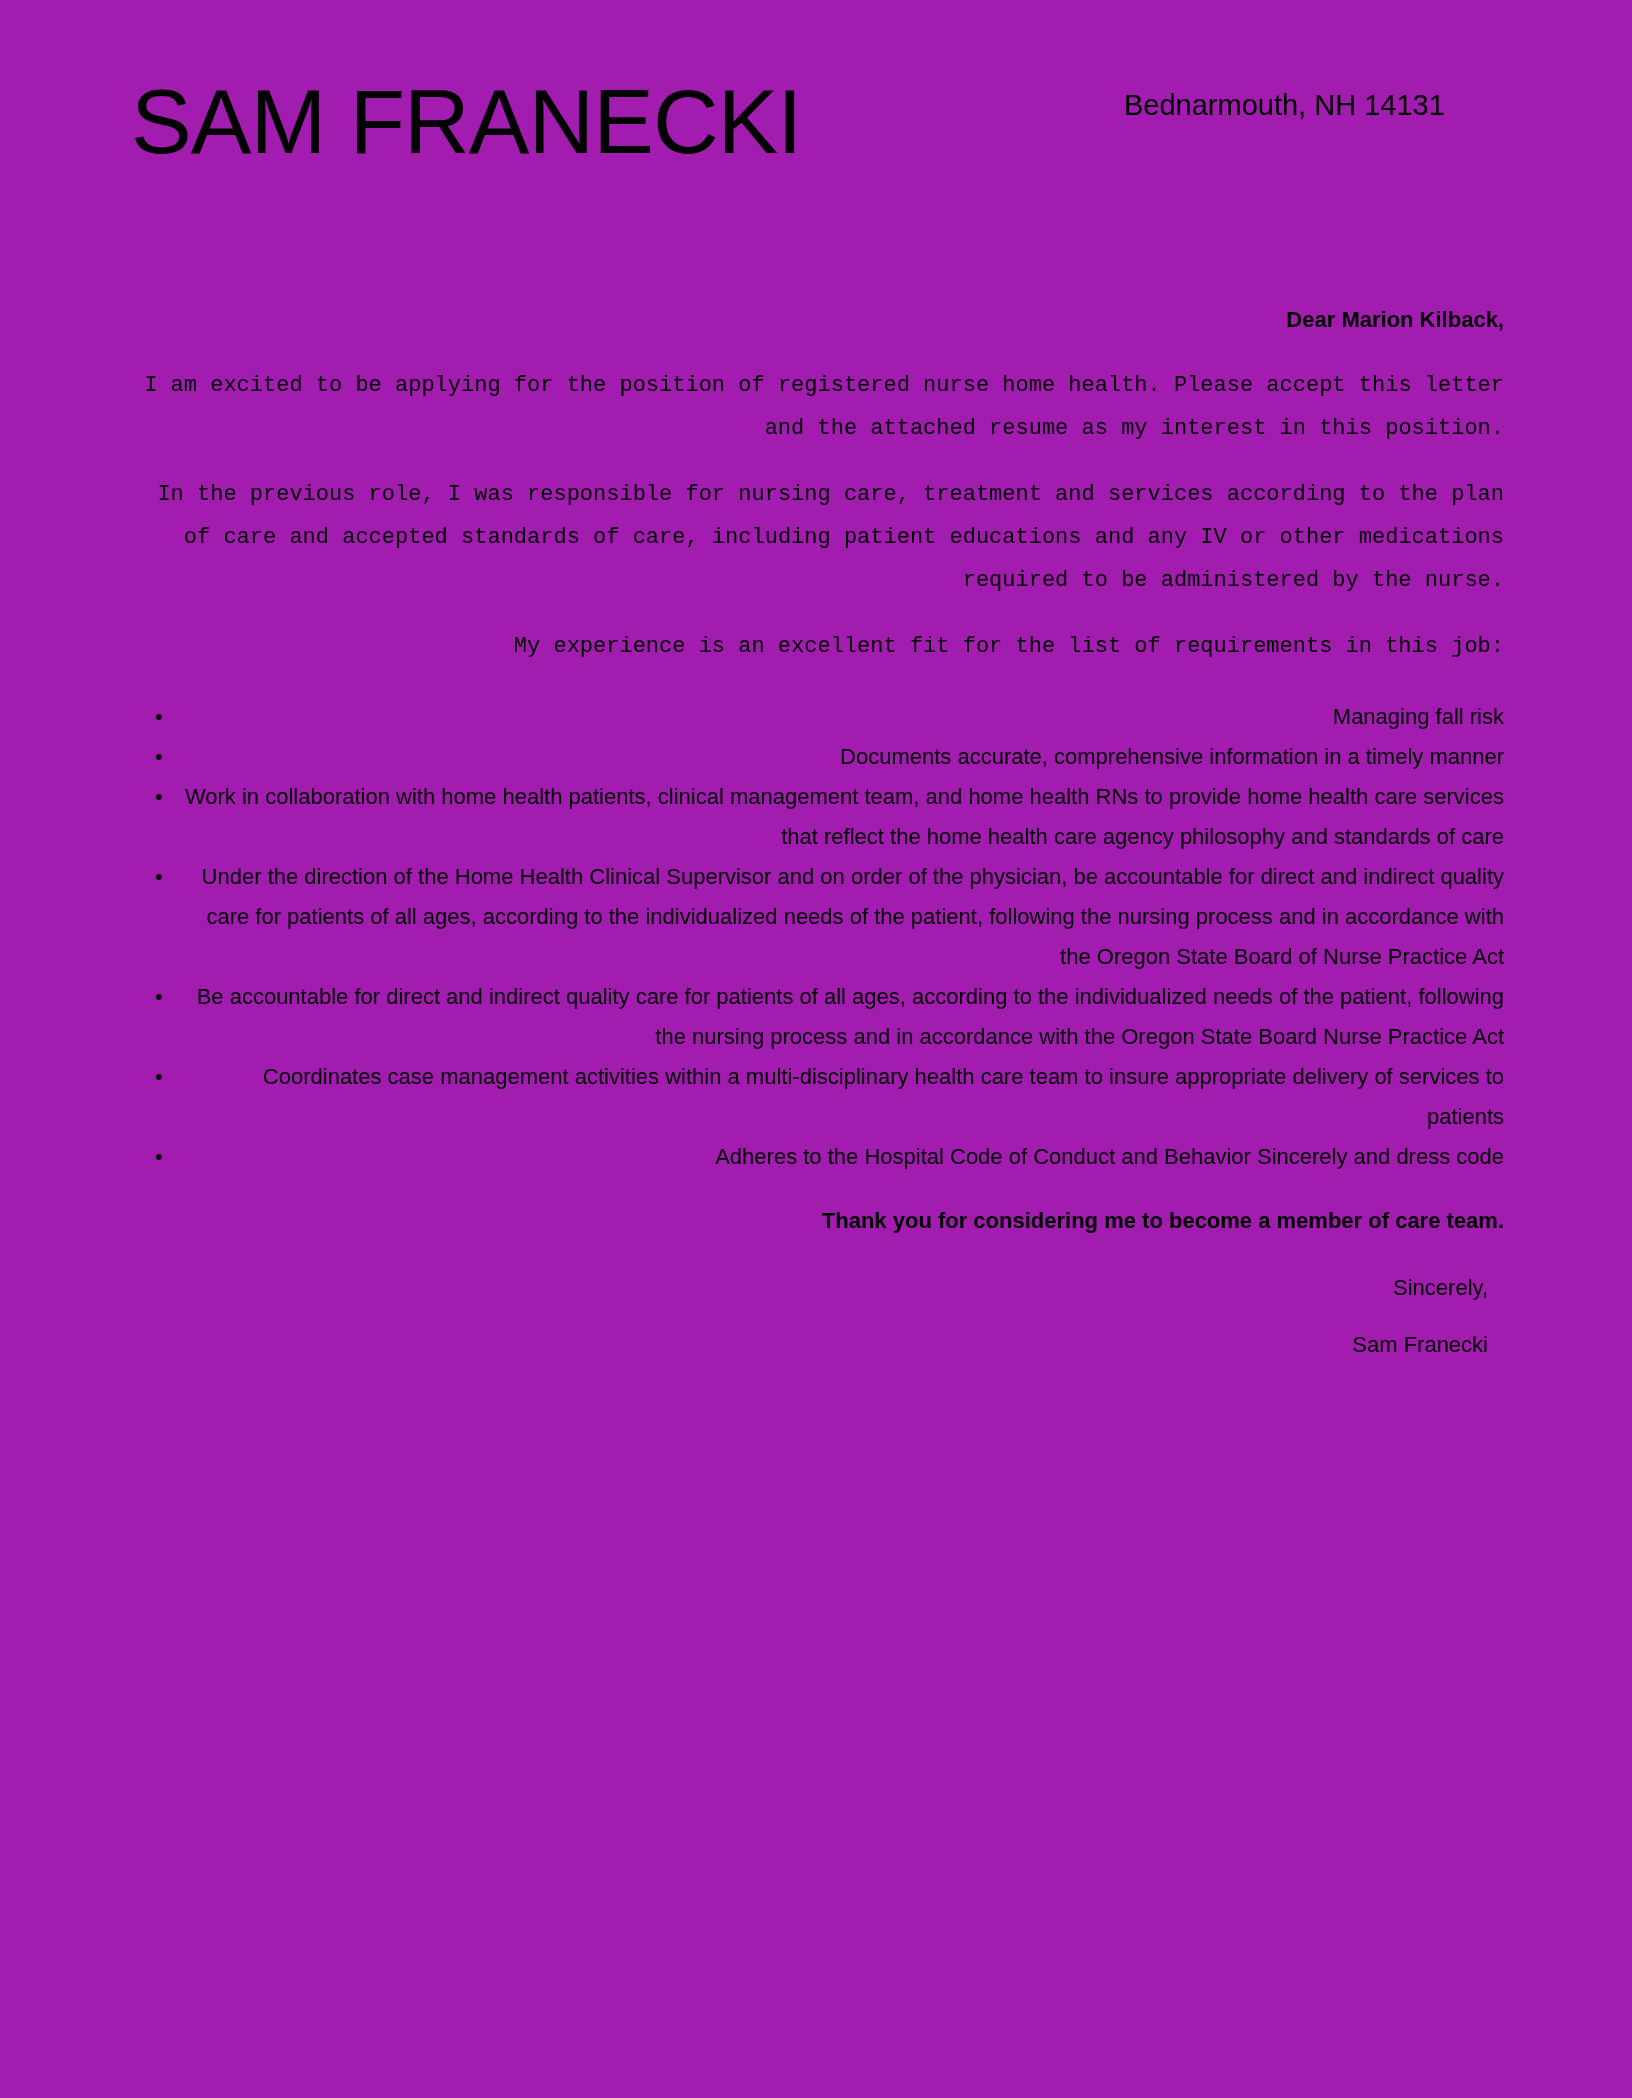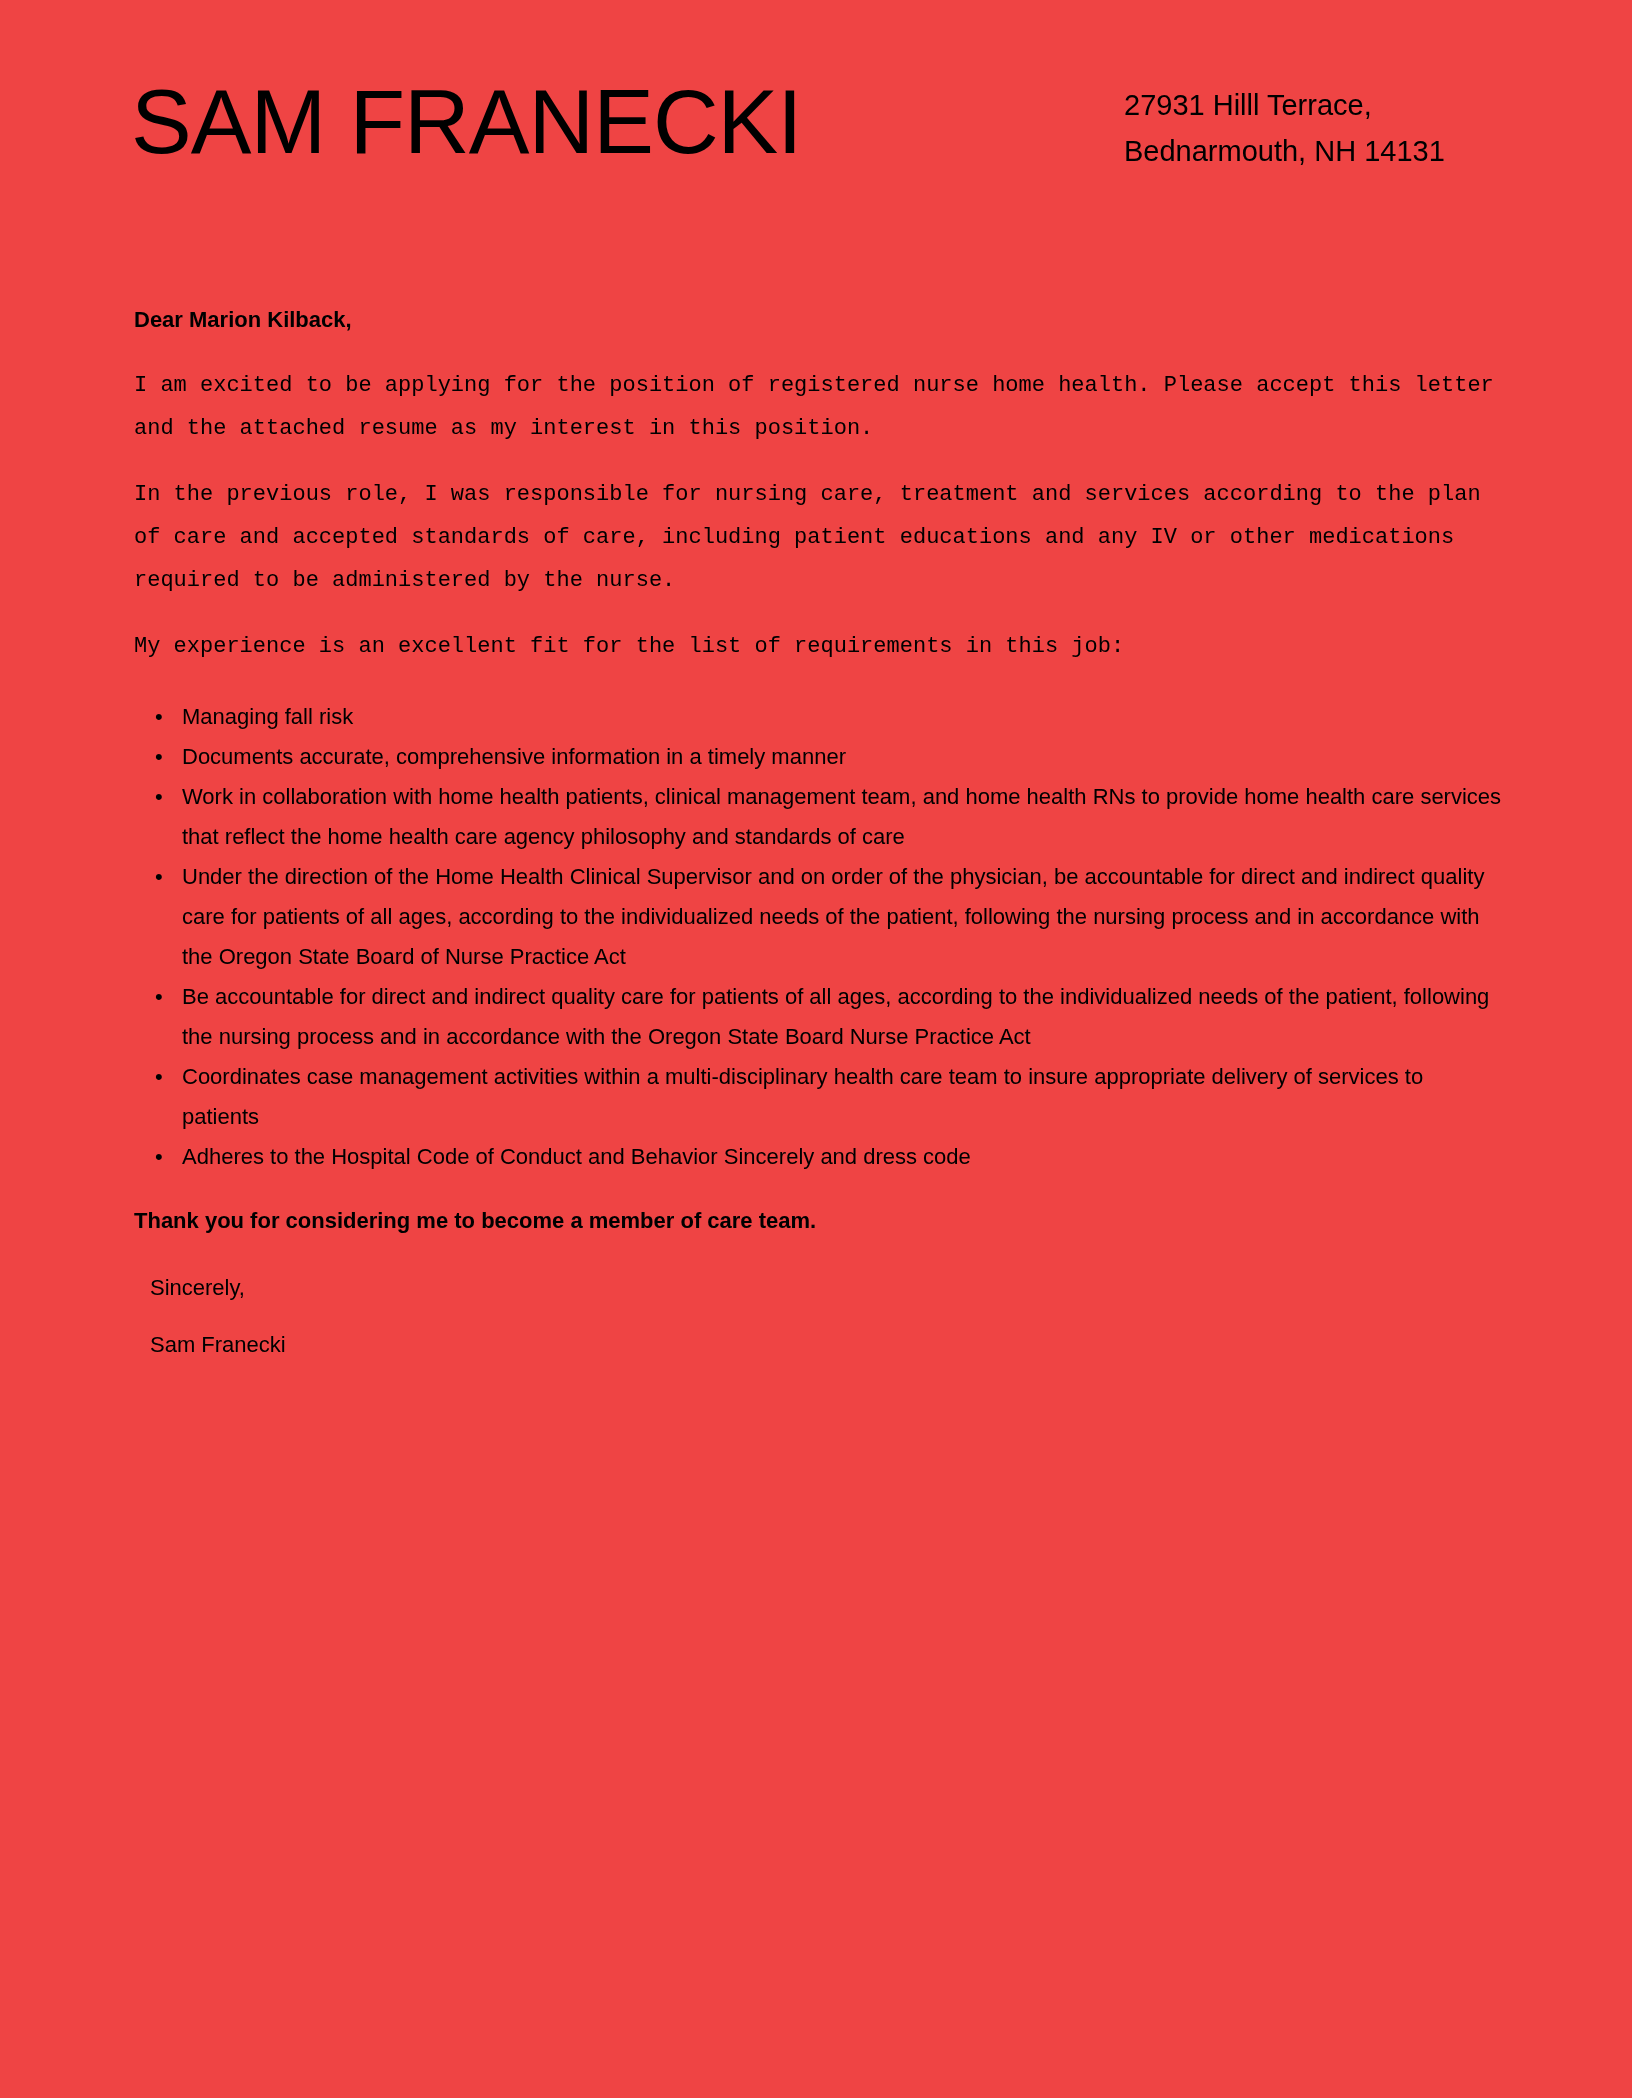--- a/index.html
+++ b/index.html
@@ -13,21 +13,22 @@
     position: relative;
     overflow: hidden;
     color: #000000;
     font-family: "Liberation Sans", sans-serif;
   }
   .page {
     position: absolute;
     left: 0; top: 0;
     width: 1632px;
     height: 2098px;
-    background: #ef4444;
+    background: #a21caf;
+    text-align: right;
   }
   .name {
     position: absolute;
     left: 131px;
     top: 72px;
     margin: 0;
     font-size: 91px;
     line-height: 100px;
     font-weight: normal;
     letter-spacing: -1px;
@@ -84,21 +85,20 @@
   .signoff { margin: 16px; line-height: 41px; }
 </style>
 </head>
 <body>
 
 <div class="page">
 
   <h1 class="name">SAM FRANECKI</h1>
 
   <div class="address">
-    <div>27931 Hilll Terrace,</div>
     <div>Bednarmouth, NH 14131</div>
   </div>
 
   <div class="body">
     <p class="greeting">Dear Marion Kilback,</p>
 
     <p class="para">I am excited to be applying for the position of registered nurse home health. Please accept this letter and the attached resume as my interest in this position.</p>
     <p class="para">In the previous role, I was responsible for nursing care, treatment and services according to the plan of care and accepted standards of care, including patient educations and any IV or other medications required to be administered by the nurse.</p>
 
     <p class="para reqs-intro">My experience is an excellent fit for the list of requirements in this job:</p>

